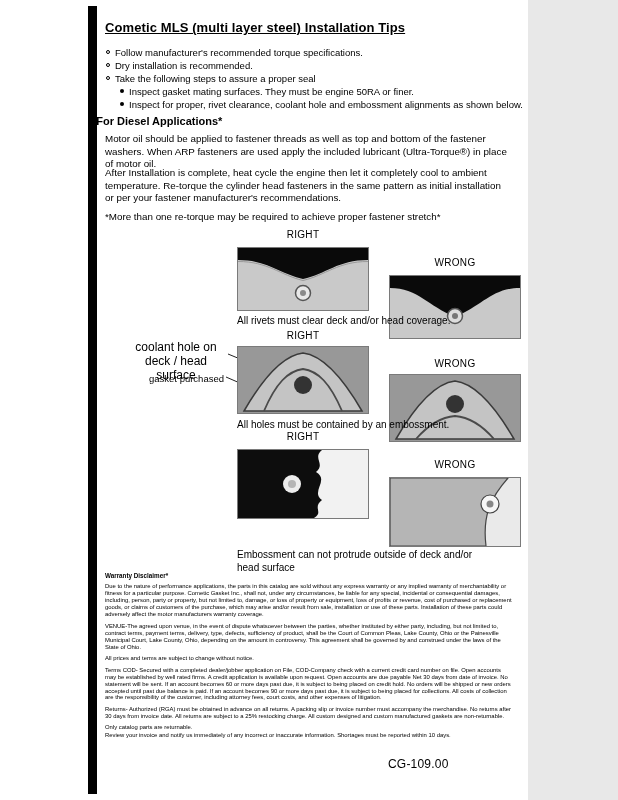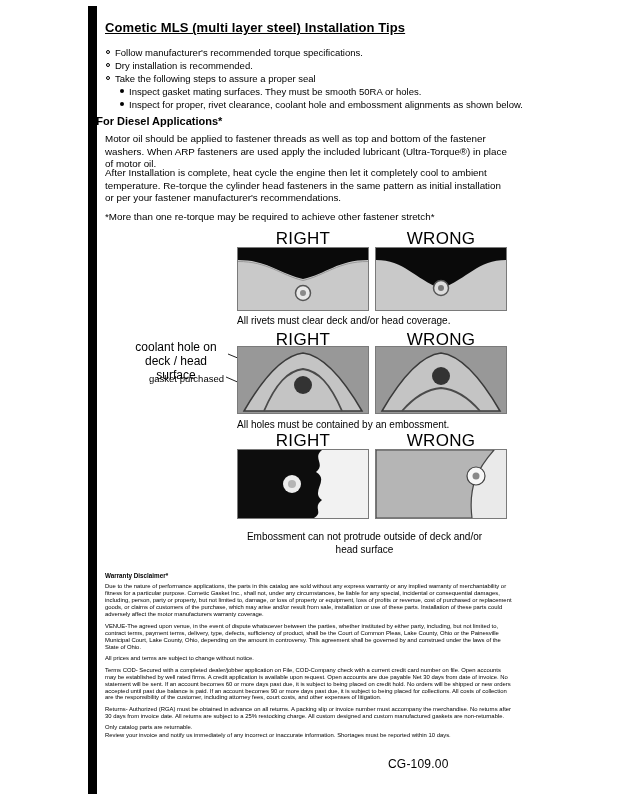--- a/index.html
+++ b/index.html
@@ -1,45 +1,45 @@
 <!DOCTYPE html>
 <html><head>
 <meta charset="utf-8">
 <style>
   * { margin:0; padding:0; box-sizing:border-box; }
   html,body { background:#e8e8e8; }
   body { font-family:"Liberation Sans", sans-serif; color:#000; }
-  .page { position:relative; width:618px; height:800px; background:#ffffff; overflow:hidden; }
+  .page { position:relative; width:528px; height:800px; background:#ffffff; overflow:hidden; }
 
   .left-bar { position:absolute; left:88px; top:6px; width:9px; height:788px; background:#000; }
 
   .title { position:absolute; left:105px; top:20px; font-size:13px; font-weight:bold; text-decoration:underline; letter-spacing:0.1px; }
 
   .bullets { position:absolute; left:105px; top:46px; width:445px; font-size:9.5px; line-height:1.38;text-align:center; }
   .bullet { display:flex; align-items:flex-start; }
   .ring { flex:0 0 auto; width:4px; height:4px; border:1px solid #000; border-radius:50%; margin:4px 5px 0 1px; }
   .dot  { flex:0 0 auto; width:4px; height:4px; background:#000; border-radius:50%; margin:4px 5px 0 15px; }
 
   .diesel-heading { position:absolute; left:92px; top:115px; font-size:11px; font-weight:bold; }
   .body-para { position:absolute; left:105px; width:404px; font-size:9.8px; line-height:1.28; }
   .para1 { top:133px; }
   .para2 { top:167px; }
   .note  { position:absolute; left:105px; top:211px; font-size:9.8px; }
 
-  .dg-label { position:absolute; width:132px; text-align:center; font-size:17px; letter-spacing:0.3px; }
-  .col-l { left:237px; } .col-r { left:375px; }
+  .dg-label { position:absolute; width:132px; text-align:center; font-size:10px; letter-spacing:0.3px; }
+  .col-l { left:237px; } .col-r { left:389px;margin-top:28px; }
   .row1-lab { top:229px; } .row2-lab { top:330px; } .row3-lab { top:431px; }
 
   .panel { position:absolute; border:1px solid #7a7a7a; background:#cccccc; line-height:0; }
   .row1-p { top:247px; width:132px; height:64px; }
   .row2-p { top:346px; width:132px; height:68px; }
   .row3-p { top:449px; width:132px; height:70px; }
 
   .caption { position:absolute; left:237px; font-size:10px; line-height:1.3; }
-  .cap1 { top:314px; } .cap2 { top:418px; } .cap3 { top:530px; width:255px;text-align:center; }
+  .cap1 { top:314px; } .cap2 { top:418px; } .cap3 { top:548px; width:255px; }
 
   .callout1 { position:absolute; left:129px; top:340px; width:94px; text-align:center; font-size:12px; line-height:1.18; }
   .callout2 { position:absolute; left:110px; top:373px; width:114px; text-align:right; font-size:9.5px; }
   .callout-lines { position:absolute; left:226px; top:344px; width:80px; height:62px; }
 
   .disclaimer { position:absolute; left:105px; top:572px; width:407px; font-size:5.9px; line-height:1.18; }
   .disclaimer .dhead { font-size:6.3px; font-weight:bold; margin-bottom:4px; }
   .disclaimer p { margin-bottom:4.5px; }
 
   .footer-code { position:absolute; left:388px; top:757px; font-size:12px; letter-spacing:0.2px; }
@@ -61,32 +61,32 @@
     <div class="bullet">
       <span class="ring"></span>
       <span>Dry installation is recommended.</span>
     </div>
     <div class="bullet">
       <span class="ring"></span>
       <span>Take the following steps to assure a proper seal</span>
     </div>
     <div class="bullet">
       <span class="dot"></span>
-      <span>Inspect gasket mating surfaces.  They must be smooth 50RA or holes.</span>
+      <span>Inspect gasket mating surfaces.  They must be engine 50RA or finer.</span>
     </div>
     <div class="bullet">
       <span class="dot"></span>
       <span>Inspect for proper, rivet clearance, coolant hole and embossment alignments as shown below.</span>
     </div>
   </div>
 
   <div class="diesel-heading">*For Diesel Applications*</div>
   <div class="body-para para2">After Installation is complete, heat cycle the engine then let it completely cool to ambient temperature. Re-torque the cylinder head fasteners in the same pattern as initial installation or per your fastener manufacturer's recommendations.</div>
   <div class="body-para para1">Motor oil should be applied to fastener threads as well as top and bottom of the fastener washers. When ARP fasteners are used apply the included lubricant (Ultra-Torque®) in place of motor oil.</div>
-  <div class="note">*More than one re-torque may be required to achieve other fastener stretch*</div>
+  <div class="note">*More than one re-torque may be required to achieve proper fastener stretch*</div>
 
   <div class="dg-label col-l row1-lab">RIGHT</div>
   <div class="dg-label col-r row1-lab">WRONG</div>
 
   <div class="panel row1-p col-l">
     <svg width="130" height="62" viewBox="0 0 130 62">
       <rect width="130" height="62" fill="#c9c9c9"></rect>
       <path d="M0,0 H130 V12 C100,12 88,26 65,31 C42,26 30,12 0,12 Z" fill="#0a0a0a"></path>
       <path d="M0,13.5 C30,13.5 42,27 65,32.5 C88,27 100,13.5 130,13.5" stroke="#9a9a9a" fill="none" stroke-width="1"></path>
       <circle cx="65" cy="45" r="7.5" fill="#e8e8e8" stroke="#555" stroke-width="1.5"></circle>

